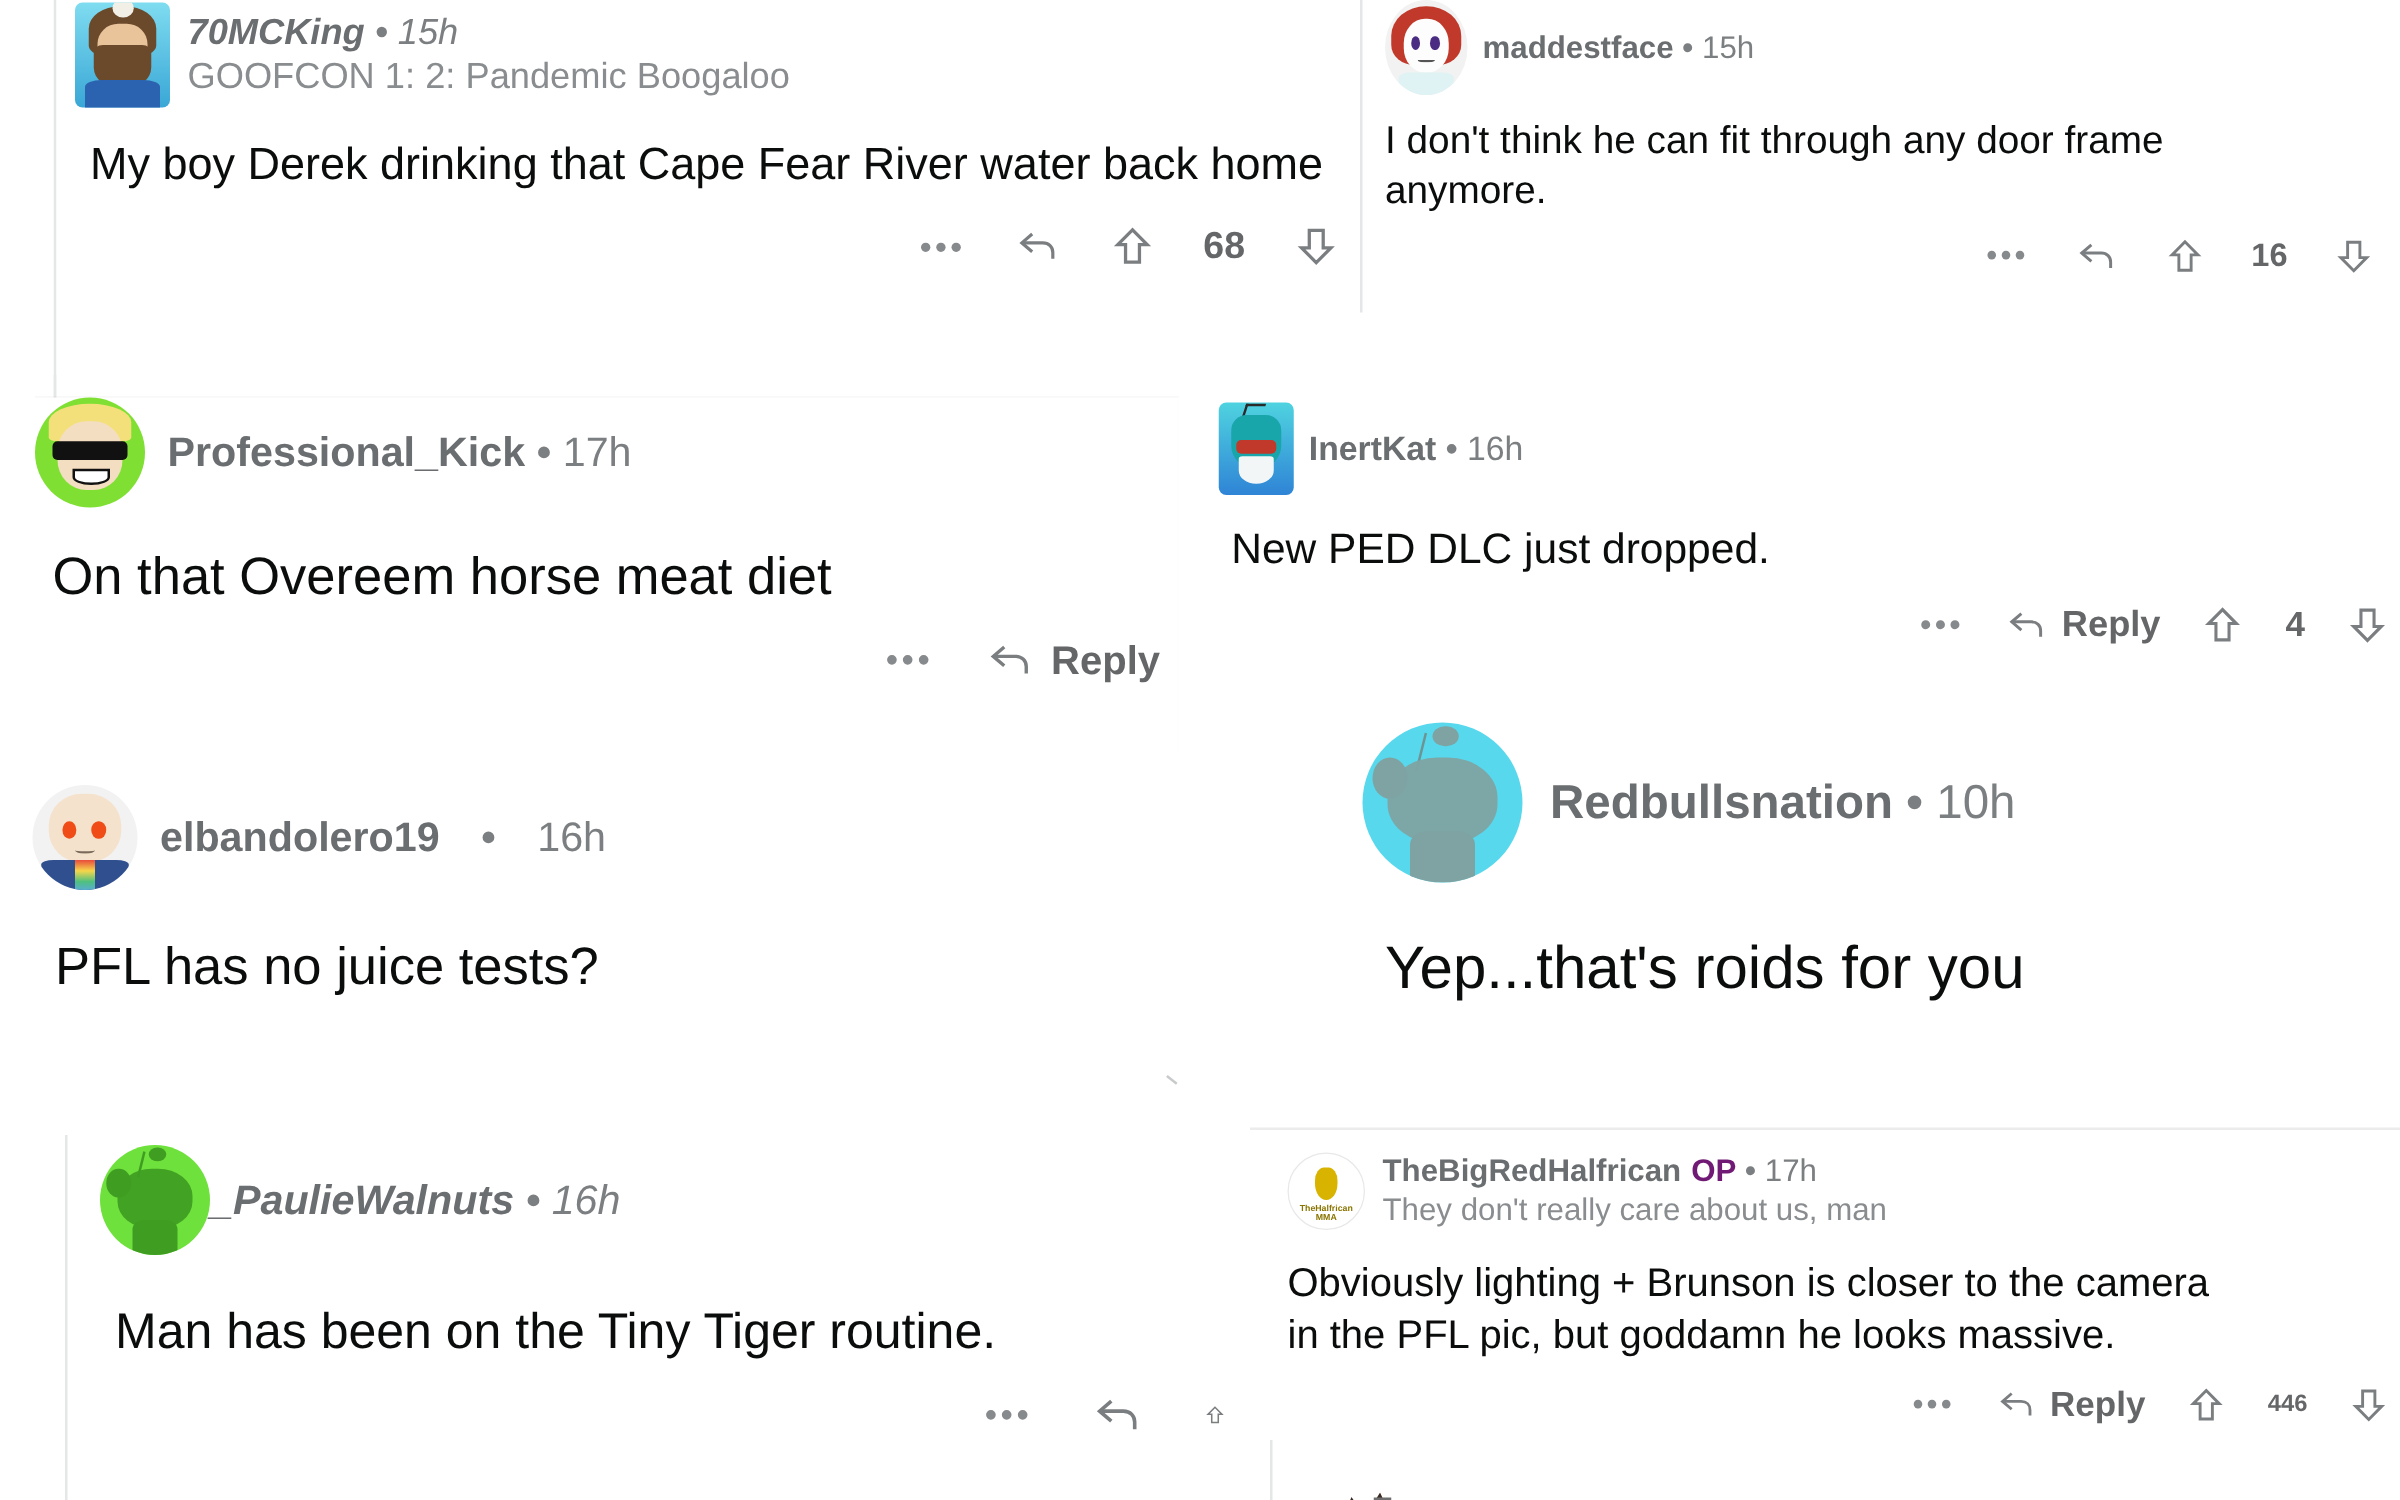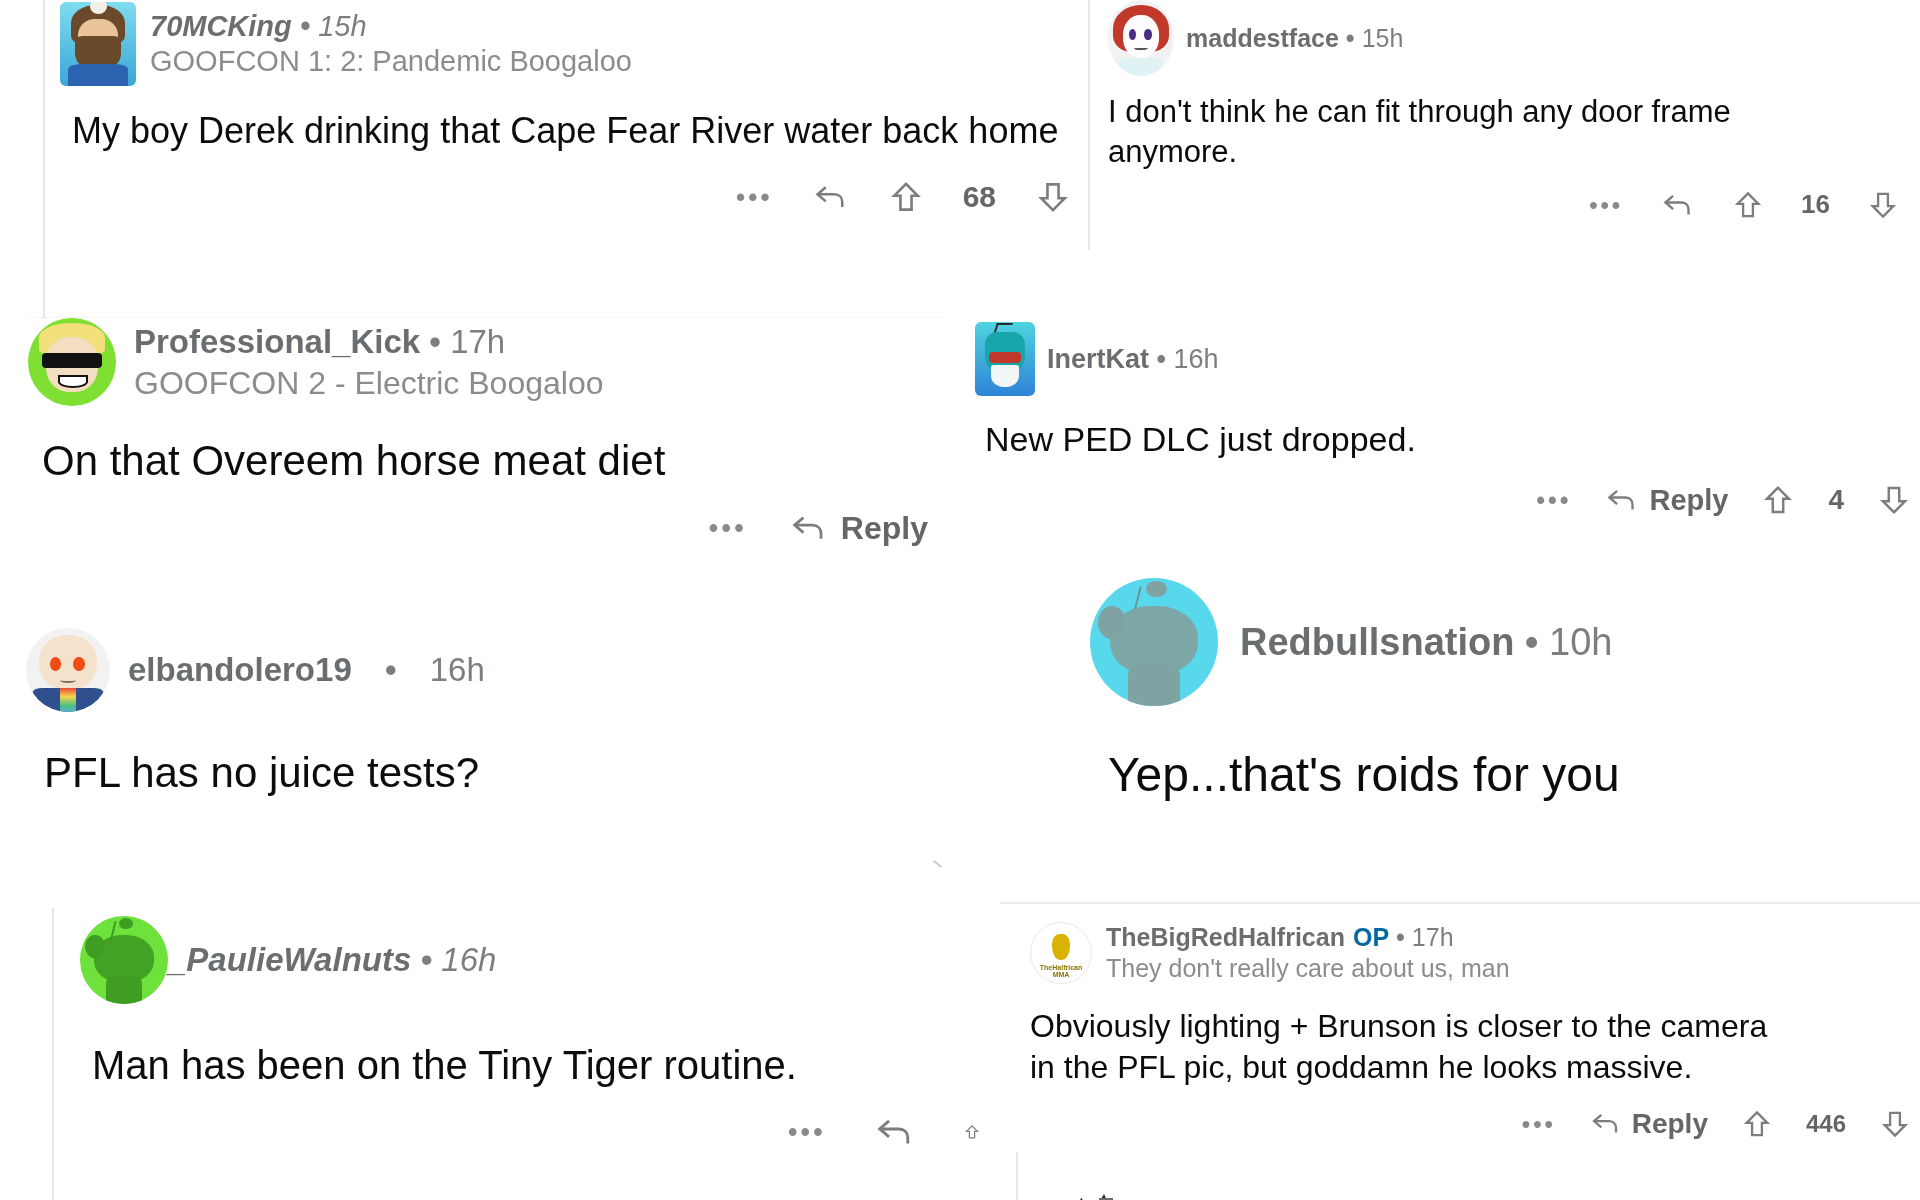--- a/index.html
+++ b/index.html
@@ -17,21 +17,21 @@
   .hline { position:absolute; height:2px; background:#ececec; }
 
   .author-row { display:flex; align-items:center; }
   .avatar { border-radius:50%; flex:0 0 auto; position:relative; overflow:hidden; }
   .avatar.sq { border-radius:6px; }
 
   .uname { color:#6b6e70; font-weight:700; white-space:nowrap; }
   .sep-dot { color:#7c7f81; font-weight:700; padding:0 .28em; }
   .age { color:#7c7f81; font-weight:400; }
   .flair { color:#8a8d8f; white-space:nowrap; }
-  .op { color:#0369a1; font-weight:700; }
+  .op { color:#701a75; font-weight:700; }
 
   .body { color:#0b0c0c; line-height:1.28; }
 
   .actions { display:flex; align-items:center; justify-content:flex-end; color:#6b6e70; }
   .act { display:flex; align-items:center; }
   .dots { letter-spacing:.12em; color:#878a8c; font-weight:700; }
   .replylbl { font-weight:700; color:#646668; }
   .score { font-weight:700; color:#646668; }
   svg { display:block; }
   .ic { stroke:#7b7e80; fill:none; stroke-width:1.7; }
@@ -179,21 +179,20 @@
           <div class="face3"></div>
           <div class="shades"></div>
           <div class="smile"></div>
       </div>
       <div style="display:flex;flex-direction:column;gap:4px;">
         <div style="display:flex;align-items:baseline;font-size:33px;">
           <span class="uname">Professional_Kick</span>
           <span class="sep-dot">•</span>
           <span class="age">17h</span>
         </div>
-        <div class="flair" style="font-size:32px;">GOOFCON 2 - Electric Boogaloo</div>
       </div>
     </div>
     <div class="body" style="font-size:42px; margin:28px 0 0 14px;">On that Overeem horse meat diet</div>
     <div class="actions" style="gap:42px; margin-top:22px; width:900px; overflow:hidden;">
       <span class="dots" style="font-size:27px;">•••</span>
       <span class="act" style="gap:12px;">
         <svg width="40" height="32" viewBox="0 0 24 20">
             <path class="ic" d="M8.5 3.5 3 8.2l5.5 4.7"></path>
             <path class="ic" d="M3 8.2h11.2c3.2 0 5.3 2.1 5.3 5.1v3.4"></path>
           </svg>
@@ -386,21 +385,21 @@
             <path class="ic" d="M8.5 3.5 3 8.2l5.5 4.7"></path>
             <path class="ic" d="M3 8.2h11.2c3.2 0 5.3 2.1 5.3 5.1v3.4"></path>
           </svg>
         <span class="replylbl" style="font-size:28px;">Reply</span>
       </span>
       <span class="act">
         <svg width="30" height="30" viewBox="0 0 22 22">
             <path class="ic" d="M11 2.5 3.4 10.2h4V19.2h7.2V10.2h4z"></path>
           </svg>
       </span>
-      <span class="score" style="font-size:24px;">446</span>
+      <span class="score" style="font-size:19px;">446</span>
       <span class="act">
         <svg width="30" height="30" viewBox="0 0 22 22">
             <path class="ic" d="M11 19.5 18.6 11.8h-4V2.8H7.4V11.8h-4z"></path>
           </svg>
       </span>
     </div>
   </div>
 
   <div class="avatar av-partial" style="position:absolute;left:1068px;top:1176px;width:52px;height:52px;border-radius:50%;">
     <div class="brow"></div>

